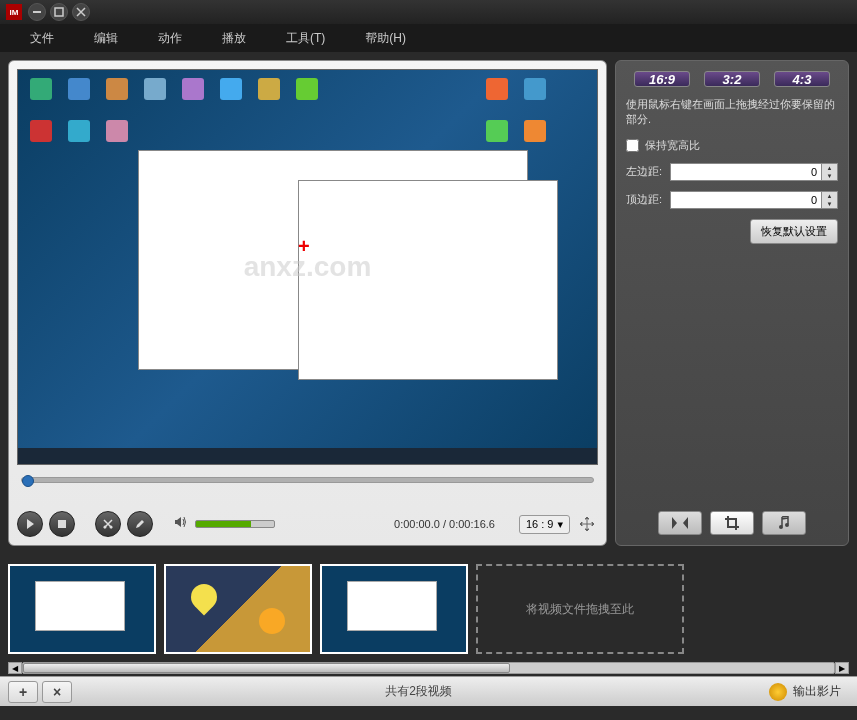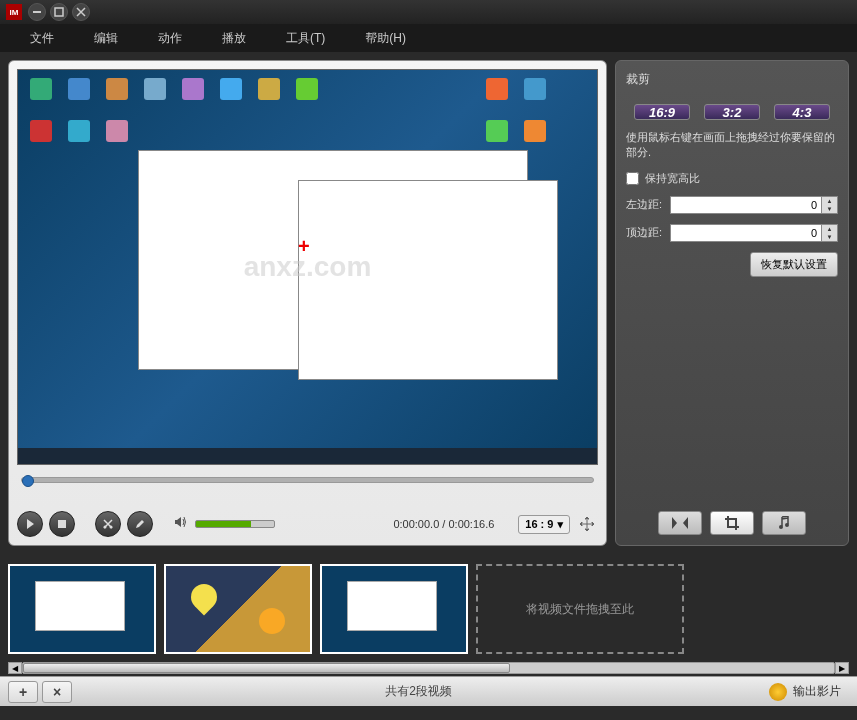--- a/index.html
+++ b/index.html
@@ -38,21 +38,21 @@
 .seektrack { flex: 1; height: 6px; background: #b0b0b0; border-radius: 3px; border: 1px solid #999; position: relative; }
 .seekhandle { position: absolute; left: 0; top: -3px; width: 12px; height: 12px; border-radius: 50%; background: #2a6fb8; border: 1px solid #1a4f88; }
 
 
 .controls { display: flex; align-items: center; gap: 6px; margin-top: 24px; }
 .ctrlbtn { width: 26px; height: 26px; border-radius: 50%; background: linear-gradient(#666, #333); border: 1px solid #222; display: flex; align-items: center; justify-content: center; cursor: pointer; }
 .ctrlbtn svg { fill: #ddd; }
 .volbar { width: 80px; height: 8px; background: linear-gradient(to right, #5a0 0%, #5a0 70%, #ccc 70%); border-radius: 2px; border: 1px solid #888; }
 .controls .spacer { flex: 1; }
 .timetxt { font-size: 11px; color: #333; }
-.ratio-sel { font-size: 11px; padding: 2px 6px; border: 1px solid #999; border-radius: 3px; background: #eee; display: flex; align-items: center; gap: 4px; font-weight: bold; }
+.ratio-sel { font-size: 11px; padding: 2px 6px; border: 1px solid #999; border-radius: 3px; background: #eee; display: flex; align-items: center; gap: 4px; }
 .moveicon { width: 22px; height: 22px; display: flex; align-items: center; justify-content: center; }
 
 
 .rightpanel { width: 234px; background: linear-gradient(#555, #444); border: 1px solid #666; border-radius: 6px; padding: 10px; color: #ddd; display: flex; flex-direction: column; }
 .rp-title { font-size: 12px; margin-bottom: 16px; }
 .ratio-btns { display: flex; gap: 14px; justify-content: center; margin-bottom: 10px; }
 .ratio-btn { width: 56px; height: 16px; background: linear-gradient(#6a4a8a, #3a2a5a); border: 1px solid #888; border-radius: 3px; display: flex; align-items: center; justify-content: center; font-size: 13px; font-weight: bold; font-style: italic; color: #fff; cursor: pointer; }
 .rp-desc { font-size: 11px; line-height: 1.4; margin-bottom: 10px; }
 .rp-check { display: flex; align-items: center; gap: 6px; font-size: 11px; margin-bottom: 10px; }
 .rp-check input { width: 13px; height: 13px; }
@@ -240,21 +240,20 @@
         </div>
       <div class="moveicon">
           <svg width="16" height="16" viewBox="0 0 16 16">
             <path d="M8 1 L6 3 L10 3 Z M8 15 L6 13 L10 13 Z M1 8 L3 6 L3 10 Z M15 8 L13 6 L13 10 Z M8 4 L8 12 M4 8 L12 8" fill="#666" stroke="#666"></path>
           </svg>
         </div>
     </div>
   </div>
 
   <div class="rightpanel">
-    <div class="rp-title">裁剪</div>
     <div class="ratio-btns">
       <div class="ratio-btn">16:9</div>
       <div class="ratio-btn">3:2</div>
       <div class="ratio-btn">4:3</div>
     </div>
     <div class="rp-desc">使用鼠标右键在画面上拖拽经过你要保留的部分.</div>
     <label class="rp-check">
       <input type="checkbox" style="">
       <span>保持宽高比</span>
     </label>

